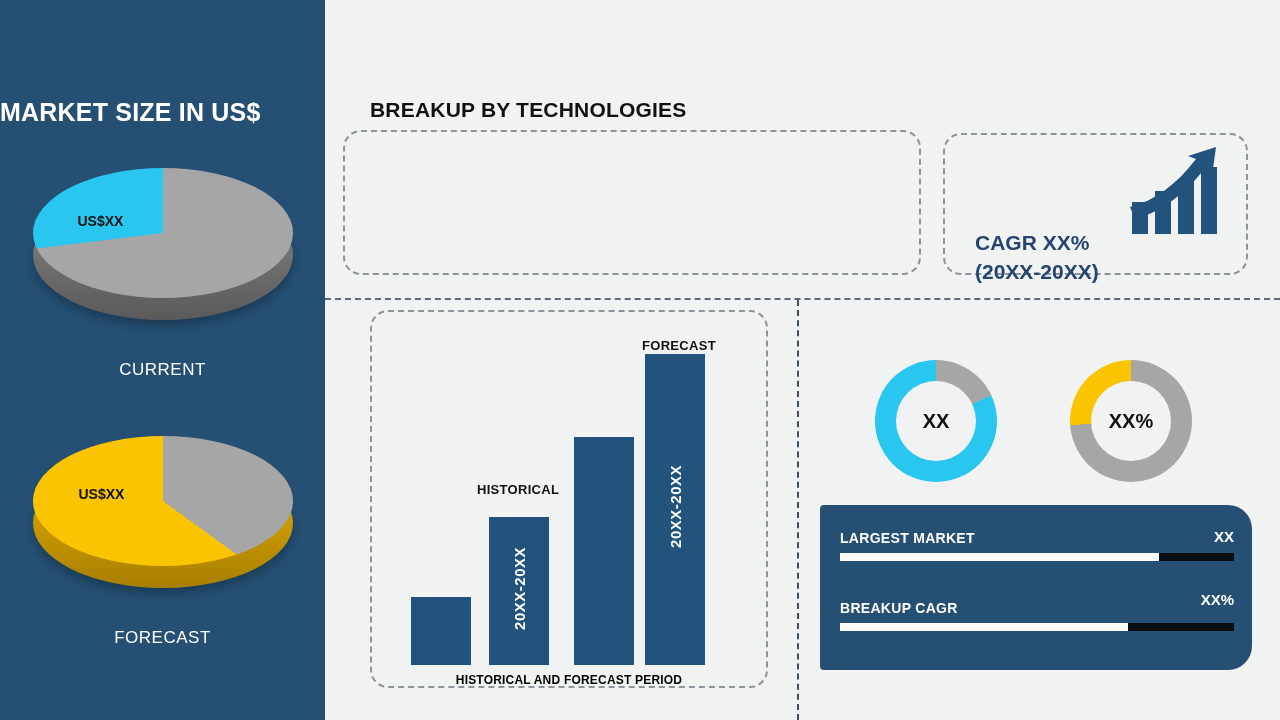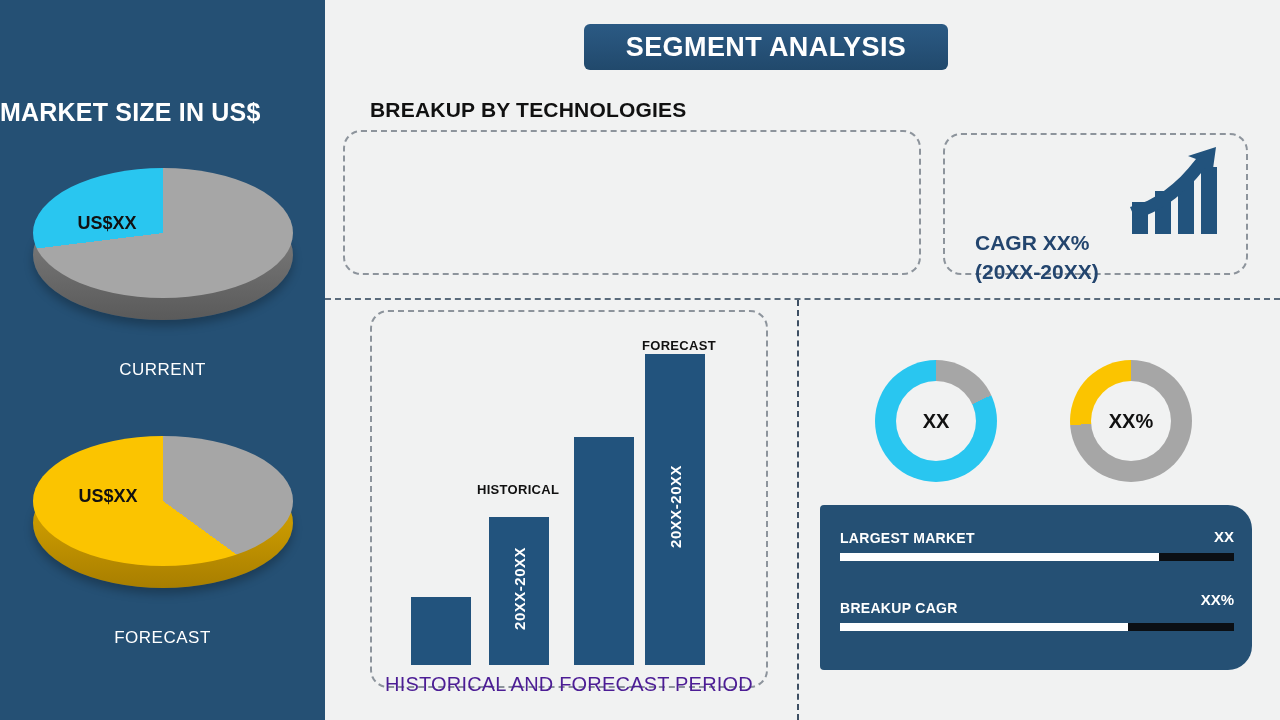--- a/index.html
+++ b/index.html
@@ -29,21 +29,21 @@
     box-shadow: 0 6px 10px rgba(0,0,0,.25);
   }
   .pie-side.gold {
     background: linear-gradient(180deg,#d9a900 0%, #c69700 55%, #a87e00 100%);
   }
   .pie-top {
     position: absolute; left: 0; top: 0; width: 260px; height: 130px;
     border-radius: 50%;
   }
   .pie-label {
-    position: absolute; color: #111; font-size: 18px; font-weight: bold;
+    position: absolute; color: #111; font-size: 14px; font-weight: bold;
     white-space: nowrap;
   }
   .pie-caption {
     position: absolute; left: 0; width: 325px; text-align: center;
     color: #ffffff; font-size: 17px; font-weight: 500; letter-spacing: .5px;
   }
 
   
   #header-badge {
     position: absolute; left: 584px; top: 24px; width: 364px; height: 46px;
@@ -108,21 +108,21 @@
     color: #ffffff; font-size: 15px; font-weight: bold; letter-spacing: .5px;
     writing-mode: vertical-rl; transform: rotate(180deg); white-space: nowrap;
     margin-bottom: 6px;
   }
   .bar-toplabel {
     position: absolute; color: #111; font-size: 13px; font-weight: bold;
     white-space: nowrap; letter-spacing: .3px;
   }
   #bar-caption {
     position: absolute; left: 370px; top: 673px; width: 398px; text-align: center;
-    color: #4c1d95; font-size: 20px; font-weight: normal; letter-spacing: .2px;
+    color: #000000; font-size: 12px; font-weight: bold; letter-spacing: .2px;
   }
 
   
   .donut { position: absolute; width: 122px; height: 122px; border-radius: 50%; }
   .donut-hole {
     position: absolute; left: 21px; top: 21px; width: 80px; height: 80px;
     border-radius: 50%; background: #f1f2f2;
     display: flex; align-items: center; justify-content: center;
   }
   .donut-hole span { color: #111; font-size: 20px; font-weight: bold; }
@@ -165,23 +165,20 @@
     <div class="pie-wrap" style="top:436px;">
       <div class="pie-3d">
         <div class="pie-side gold"></div>
         <div class="pie-top" style="background: conic-gradient(#a6a6a6 0deg 126deg, #fbc400 126deg 360deg);"></div>
         <div class="pie-label" style="left:46px; top:50px;">US$XX</div>
       </div>
     </div>
     <div class="pie-caption" style="top:628px;">FORECAST</div>
   </div>
 
-  <div id="header-badge">
-    <span>SEGMENT ANALYSIS</span>
-  </div>
 
 
   <div id="hdivider"></div>
   <div id="vdivider"></div>
 
   <div class="sec-title" style="left:370px; top:98px;">BREAKUP BY TECHNOLOGIES</div>
   <div class="dashbox" style="left:343px; top:130px; width:578px; height:145px;"></div>
 
   <div class="dashbox" style="left:943px; top:133px; width:305px; height:142px;"></div>
   <div id="cagr-text">

